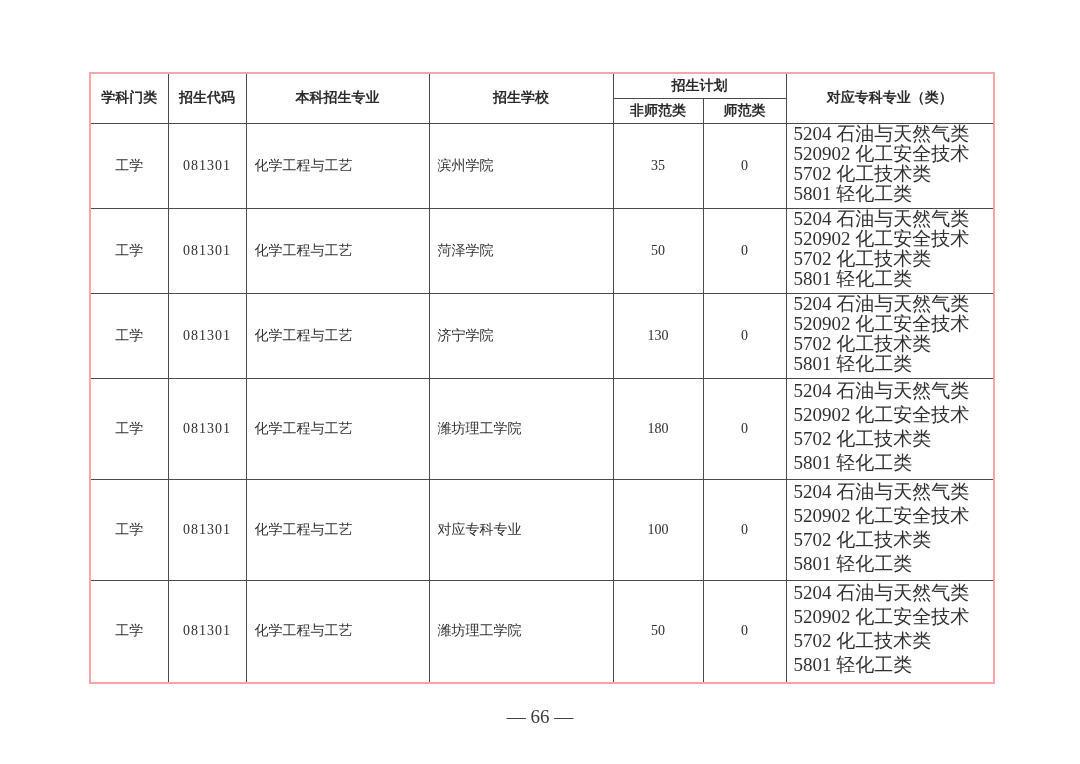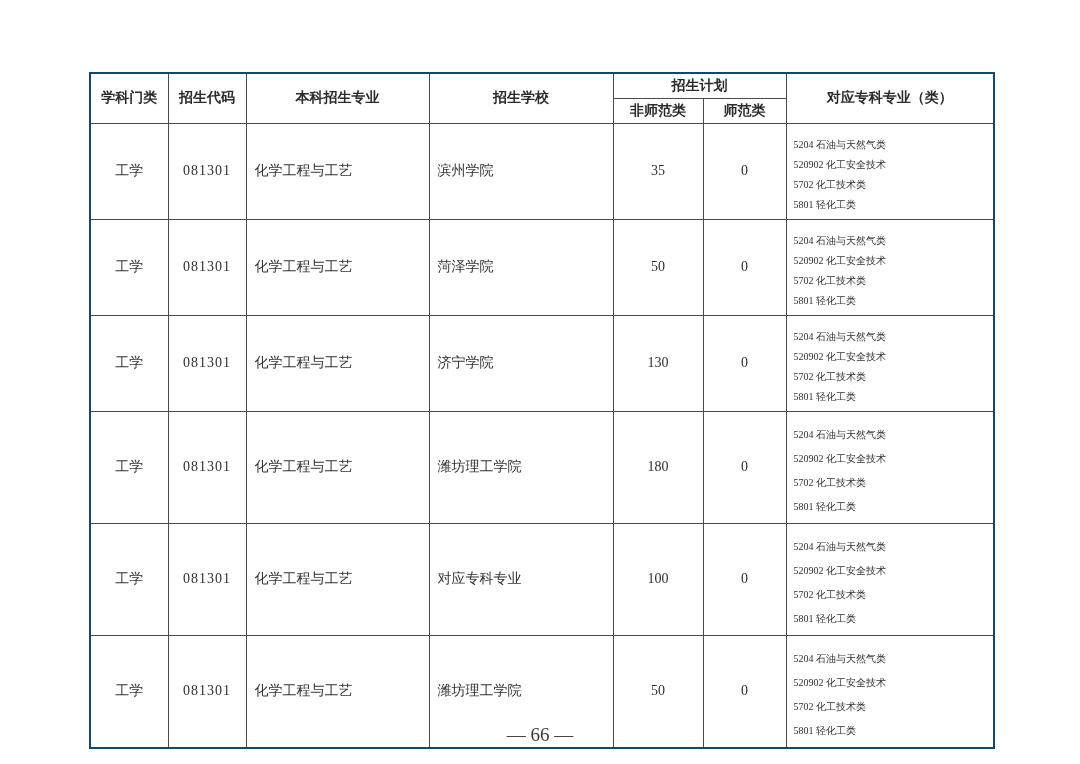--- a/index.html
+++ b/index.html
@@ -10,21 +10,21 @@
     background: #ffffff;
     color: #303030;
     font-family: "Liberation Serif", "DejaVu Serif", serif;
   }
   table.enroll {
     position: absolute;
     left: 89px; top: 72px;
     width: 904px;
     border-collapse: collapse;
     table-layout: fixed;
-    border: 2px solid #0c4a6e;
+    border: 2px solid #fca5a5;
   }
   table.enroll th, table.enroll td {
     border: 1px solid #4a4a4a;
     overflow: hidden;
   }
   thead th {
     font-family: "Liberation Sans", "DejaVu Sans", sans-serif;
     font-weight: 600;
     font-size: 14px;
     text-align: center;
@@ -37,26 +37,26 @@
   }
   td.c { text-align: center; font-family: Liberation Serif, serif; }
   td.l { text-align: left; padding-left: 8px; }
   td.code { letter-spacing: 1px; }
   tr.r1 { height: 84px; }
   tr.r2 { height: 85px; }
   tr.r3 { height: 83px; }
   tr.r4 { height: 98px; }
   tr.r5 { height: 98px; }
   tr.r6 { height: 103px; }
-  td.spec { padding: 11px 4px 4px 7px; font-size: 10px; }
+  td.spec { padding: 0 4px 4px 7px; font-size: 19px; }
   .spec-lines div { line-height: 20px; white-space: nowrap; }
   tr.tall .spec-lines div { line-height: 24px; }
   .page-number {
     position: absolute;
-    left: 0; right: 0; top: 724px;
+    left: 0; right: 0; top: 706px;
     text-align: center;
     font-size: 19px;
     color: #3a3a3a;
     font-family: "Liberation Serif", "DejaVu Serif", serif;
   }
 </style>
 </head>
 <body>
 
 <div class="page">

